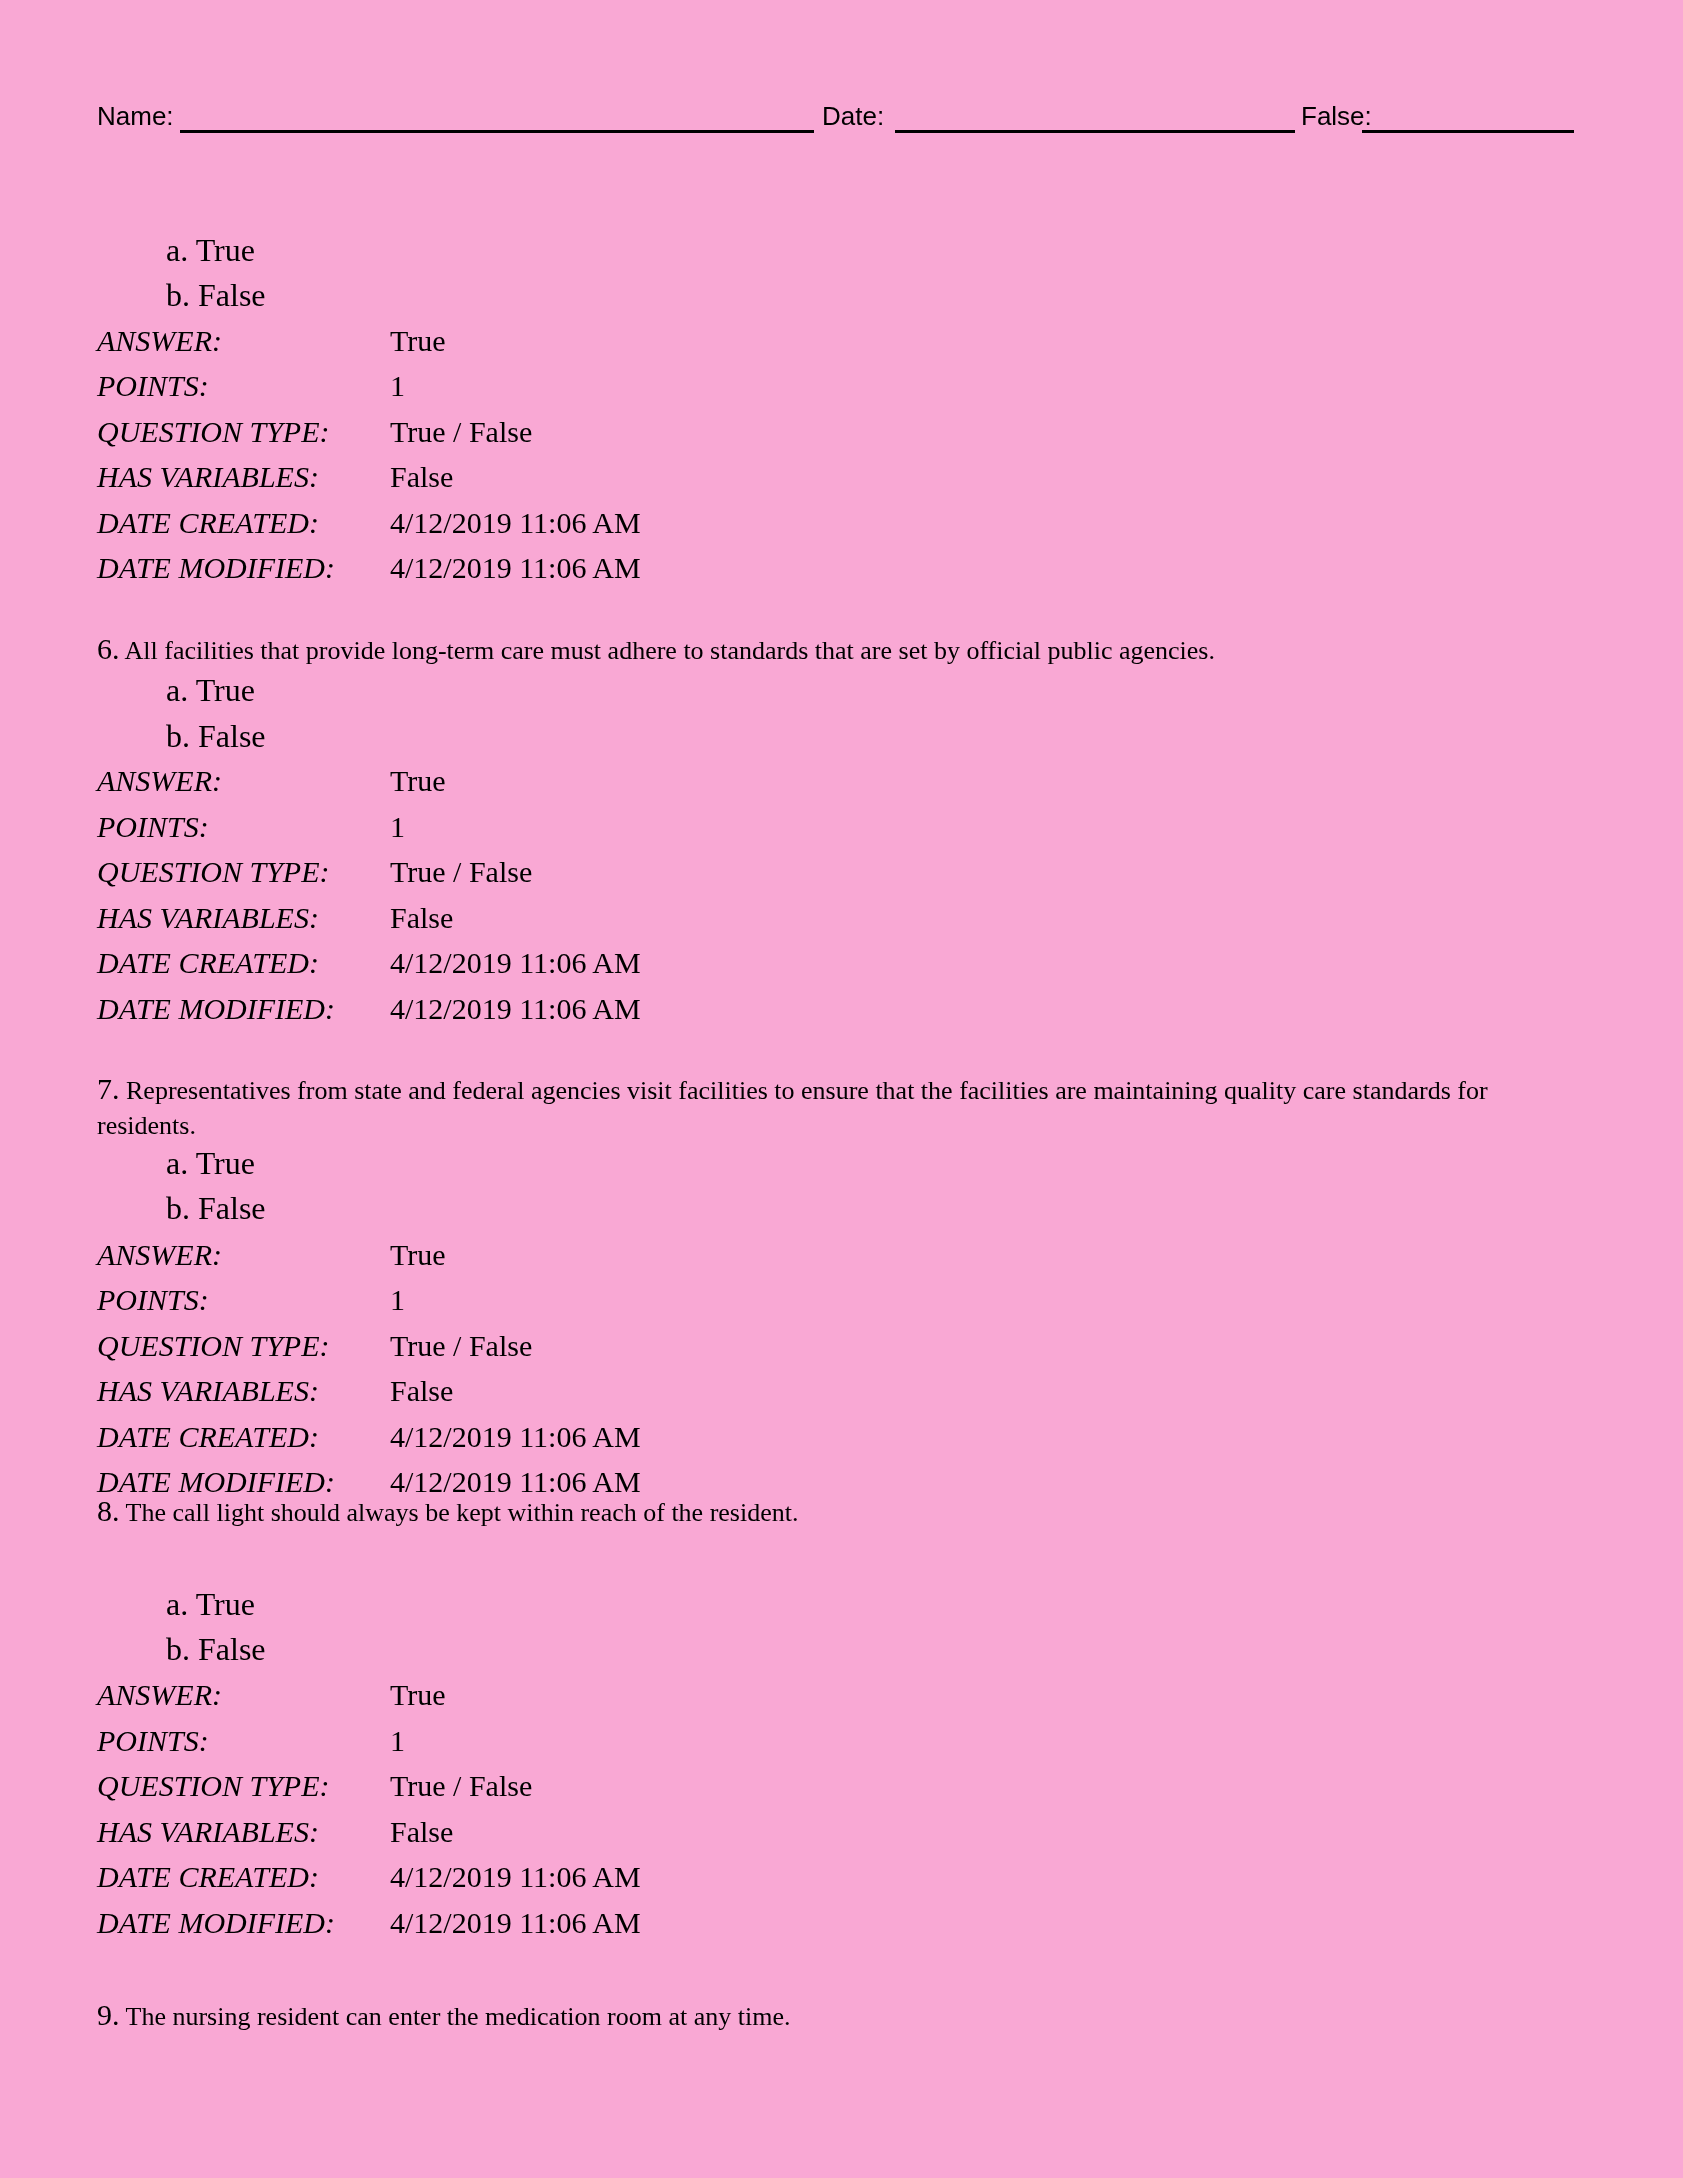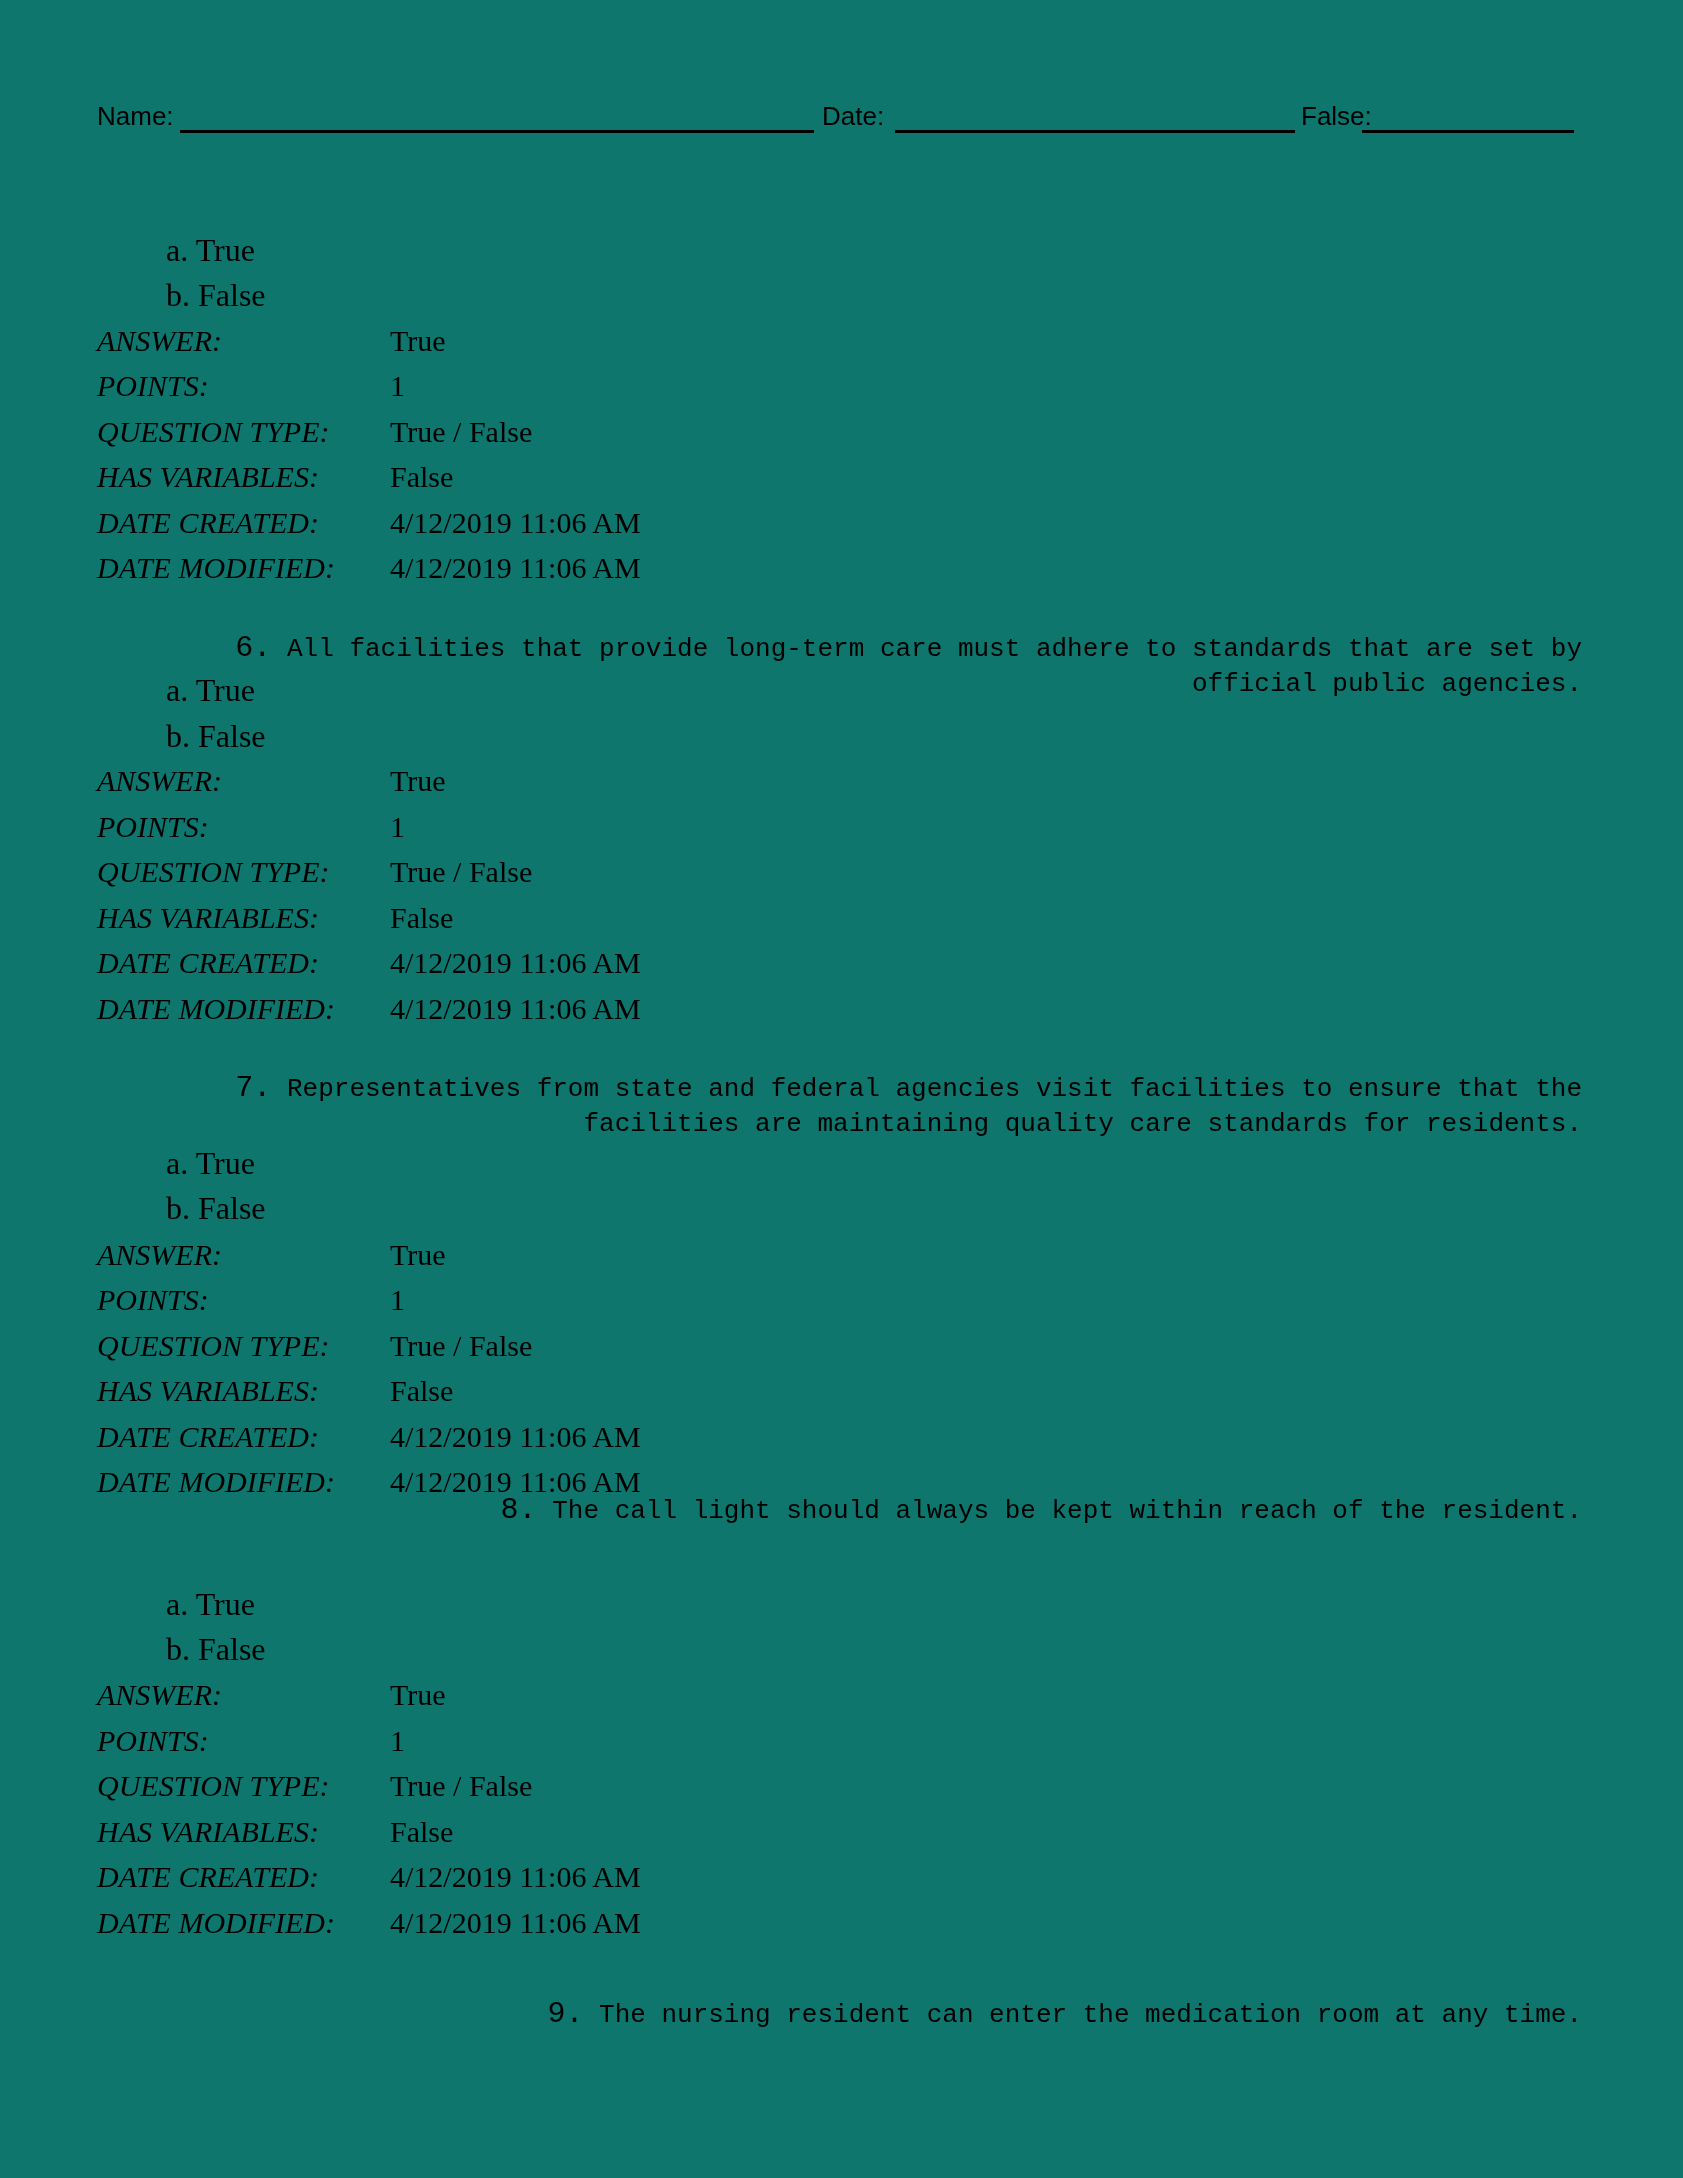--- a/index.html
+++ b/index.html
@@ -1,25 +1,25 @@
 <!DOCTYPE html>
 <html><head>
 <meta charset="utf-8">
 <style>
   html, body { margin: 0; padding: 0; background: #ffffff; }
   body { width: 1683px; height: 2178px; position: relative; overflow: hidden; color: #000; }
-  .page { position: absolute; left: 0; top: 0; width: 1683px; height: 2178px; background: #0f766e; }
+  .page { position: absolute; left: 0; top: 0; width: 1683px; height: 2178px; background: #f9a8d4; }
 
   .hdr { position: absolute; top: 99px; left: 97px; width: 1477px; height: 36px; }
   .hdr .lbl { position: absolute; top: 0; font-family: "Liberation Sans", sans-serif; font-size: 26px; line-height: 34px; }
   .hdr .line { position: absolute; top: 31px; height: 3px; background: #000; }
 
   .title { position: absolute; left: 97px; top: 158px; font-family: "Liberation Serif", serif; font-weight: bold; font-size: 37px; line-height: 46px; white-space: nowrap; }
 
-  .stem { position: absolute; left: 97px; width: 1485px; font-family: Liberation Mono, monospace; font-size: 26px; line-height: 35px; text-align: right; }
+  .stem { position: absolute; left: 97px; width: 1485px; font-family: Liberation Serif, serif; font-size: 26px; line-height: 35px; }
   .stem .num { font-size: 30px; }
 
   .opt { position: absolute; left: 166px; font-family: "Liberation Serif", serif; font-size: 32px; line-height: 40px; white-space: nowrap; }
 
   .meta { position: absolute; left: 97px; width: 792px; height: 40px; font-family: "Liberation Serif", serif; font-size: 30px; line-height: 40px; white-space: nowrap; }
   .meta .k { position: absolute; left: 0; font-style: italic; }
   .meta .v { position: absolute; left: 293px; }
 </style>
 </head>
 <body>

